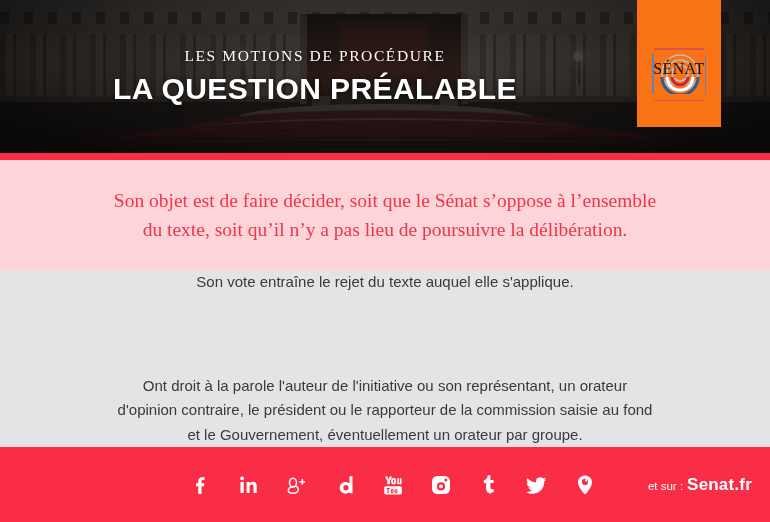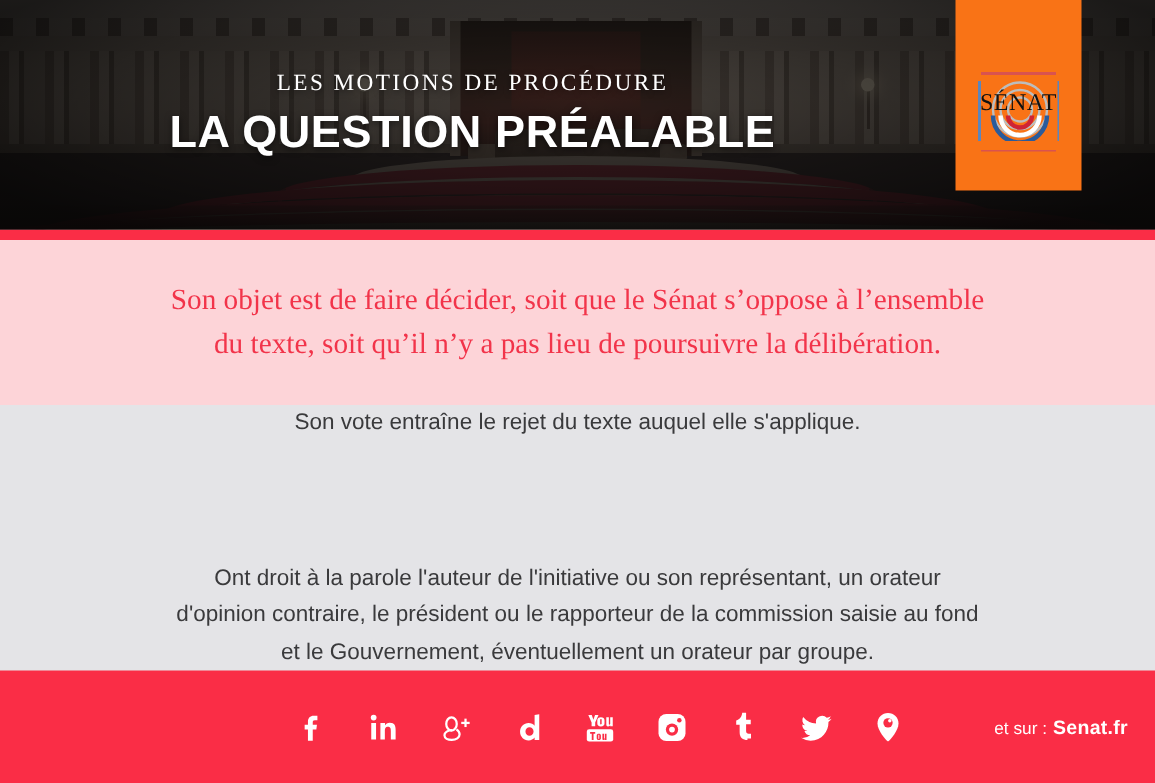--- a/index.html
+++ b/index.html
@@ -176,21 +176,21 @@
   }
   .sicon{
     width:26px;height:26px;display:flex;align-items:center;justify-content:center;
     color:#ffffff;cursor:pointer;
   }
   .sicon svg{display:block;}
   .etsur{
     color:#ffffff;font-size:11.5px;white-space:nowrap;flex:0 0 auto;
     display:flex;align-items:baseline;gap:4px;
   }
-  .etsur .brand{font-size:13px;font-weight:bold;letter-spacing:.2px;}
+  .etsur .brand{font-size:17px;font-weight:bold;letter-spacing:.2px;}
 </style>
 </head>
 <body>
 
 <div class="page">
 
   <div class="header">
 
     <div class="photo">
       <div class="ceiling"></div>

